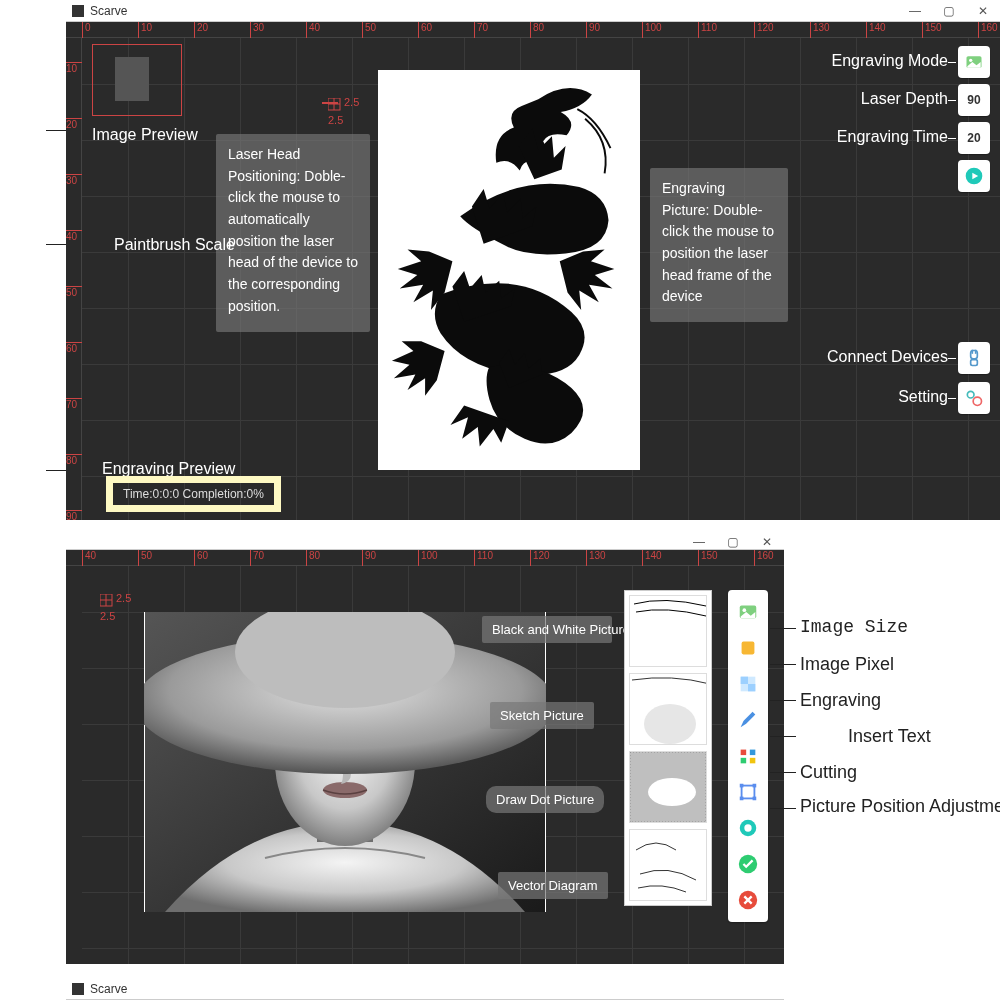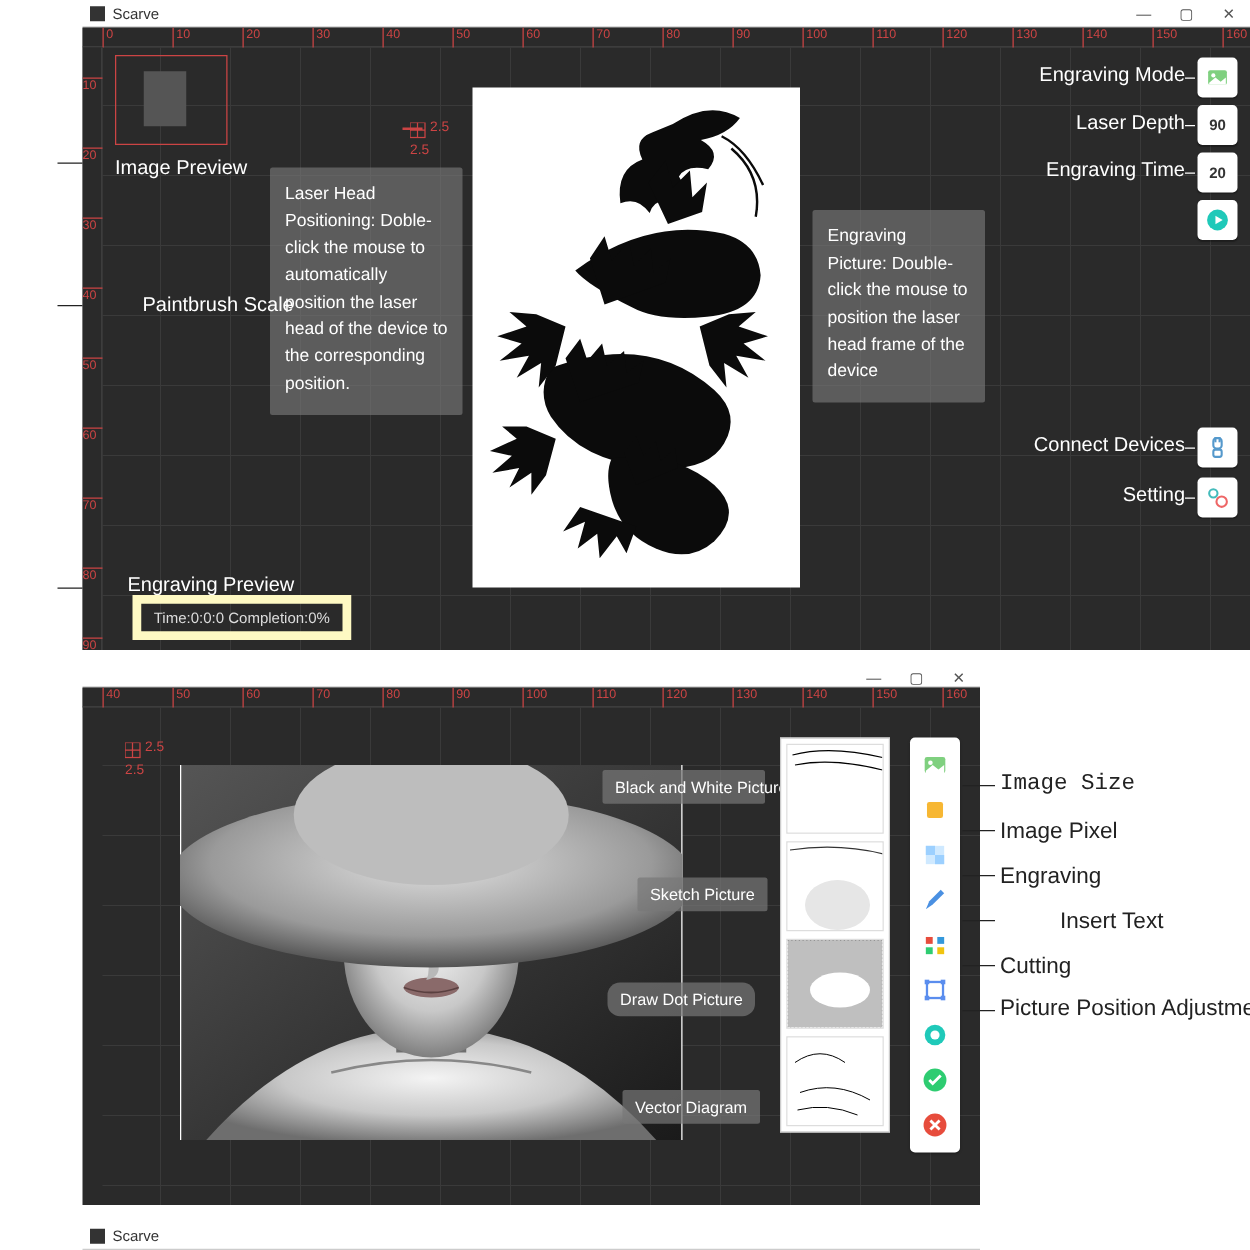--- a/index.html
+++ b/index.html
@@ -466,21 +466,21 @@
 
         <ellipse cx="200" cy="92" rx="210" ry="70" fill="url(#hat)"></ellipse>
 
         <ellipse cx="200" cy="40" rx="110" ry="56" fill="#bdbdbd"></ellipse>
 
         <path d="M120 246 q80 -20 160 0" stroke="#888" stroke-width="2" fill="none"></path>
       </svg>
     </div>
 
     <div class="optlabel" style="left:416px; top:66px; width:130px;">Black and White Picture</div>
-    <div class="optlabel" style="left:444px; top:152px;">Sketch Picture</div>
+    <div class="optlabel" style="left:424px; top:152px;">Sketch Picture</div>
     <div class="optlabel" style="left:420px; top:236px;border-radius:10px;">Draw Dot Picture</div>
     <div class="optlabel" style="left:432px; top:322px;">Vector Diagram</div>
 
     <div class="preview-col">
       <div class="cell"><svg width="100%" height="100%">
             <rect width="100%" height="100%" fill="#fff"></rect>
             <path d="M4 8 q30 -8 72 2 M6 16 q30 -6 70 4" stroke="#000" fill="none"></path>
           </svg></div>
       <div class="cell"><svg width="100%" height="100%">
             <rect width="100%" height="100%" fill="#fff"></rect>

